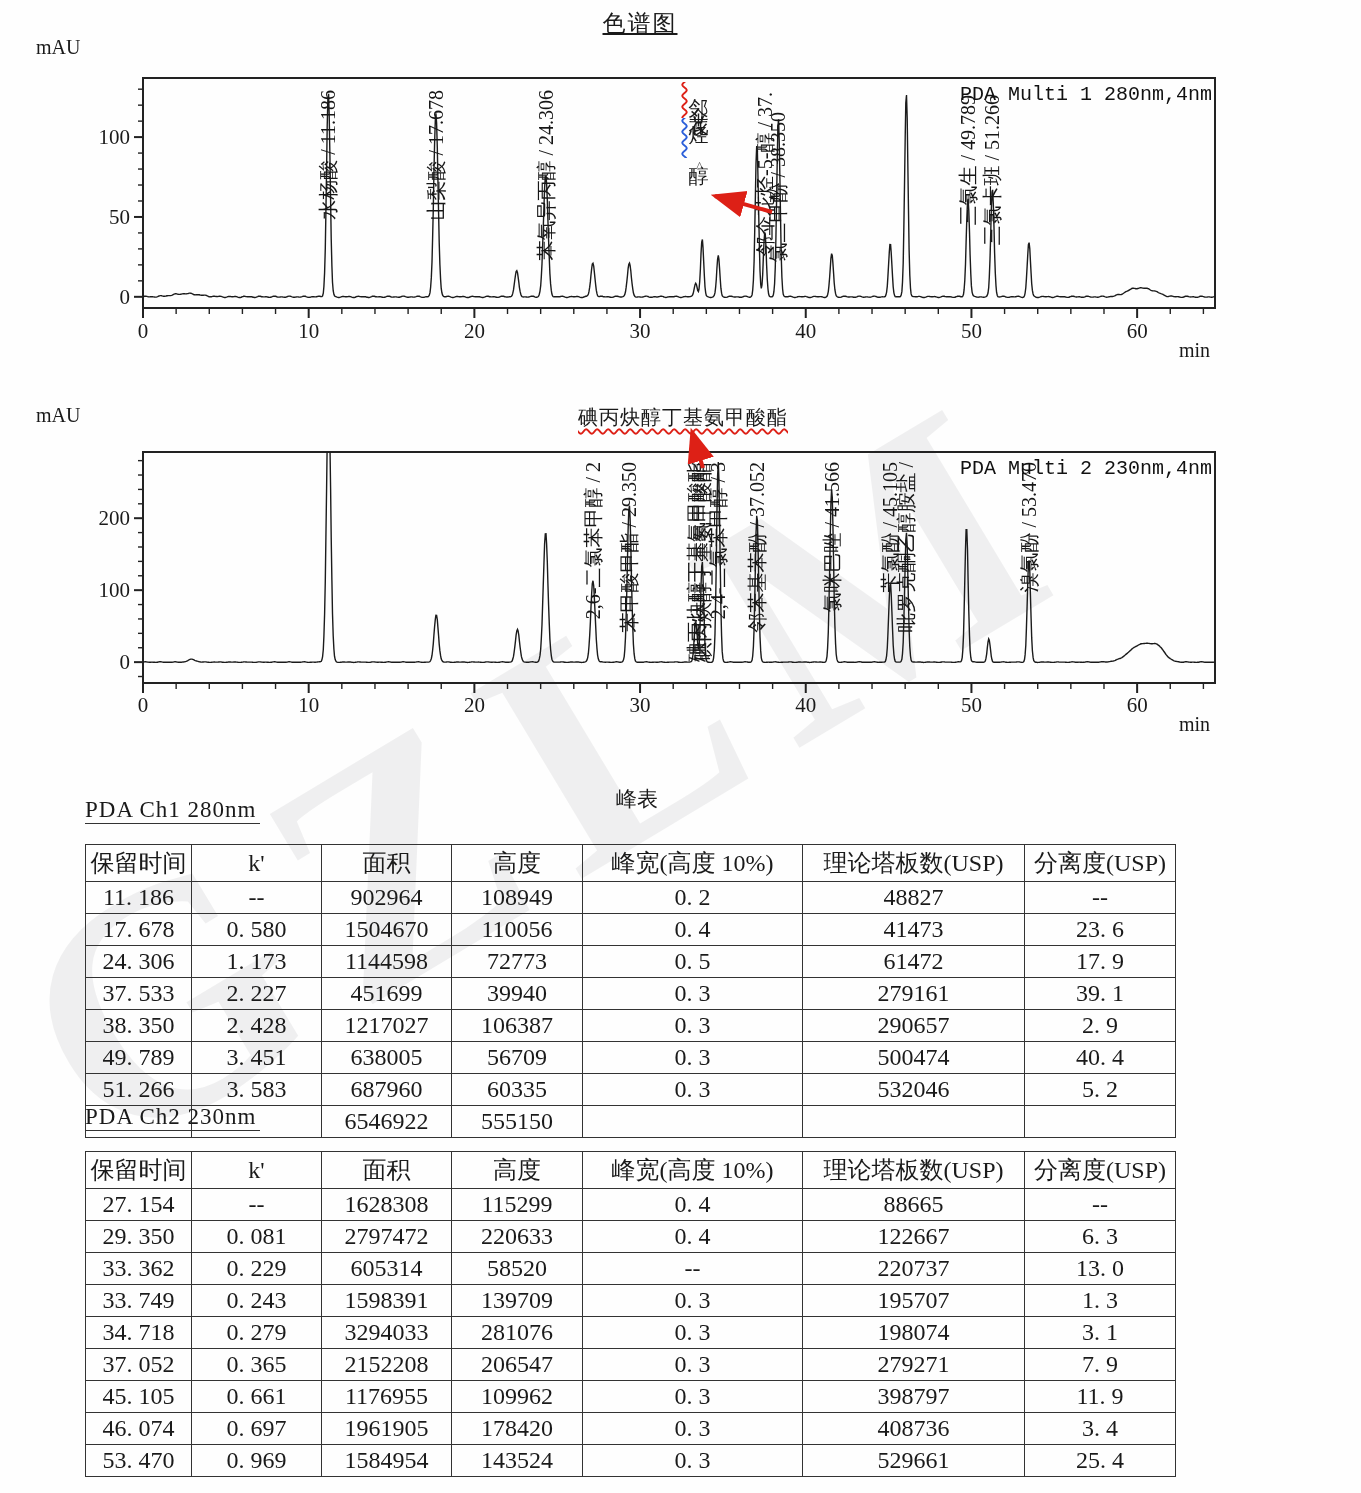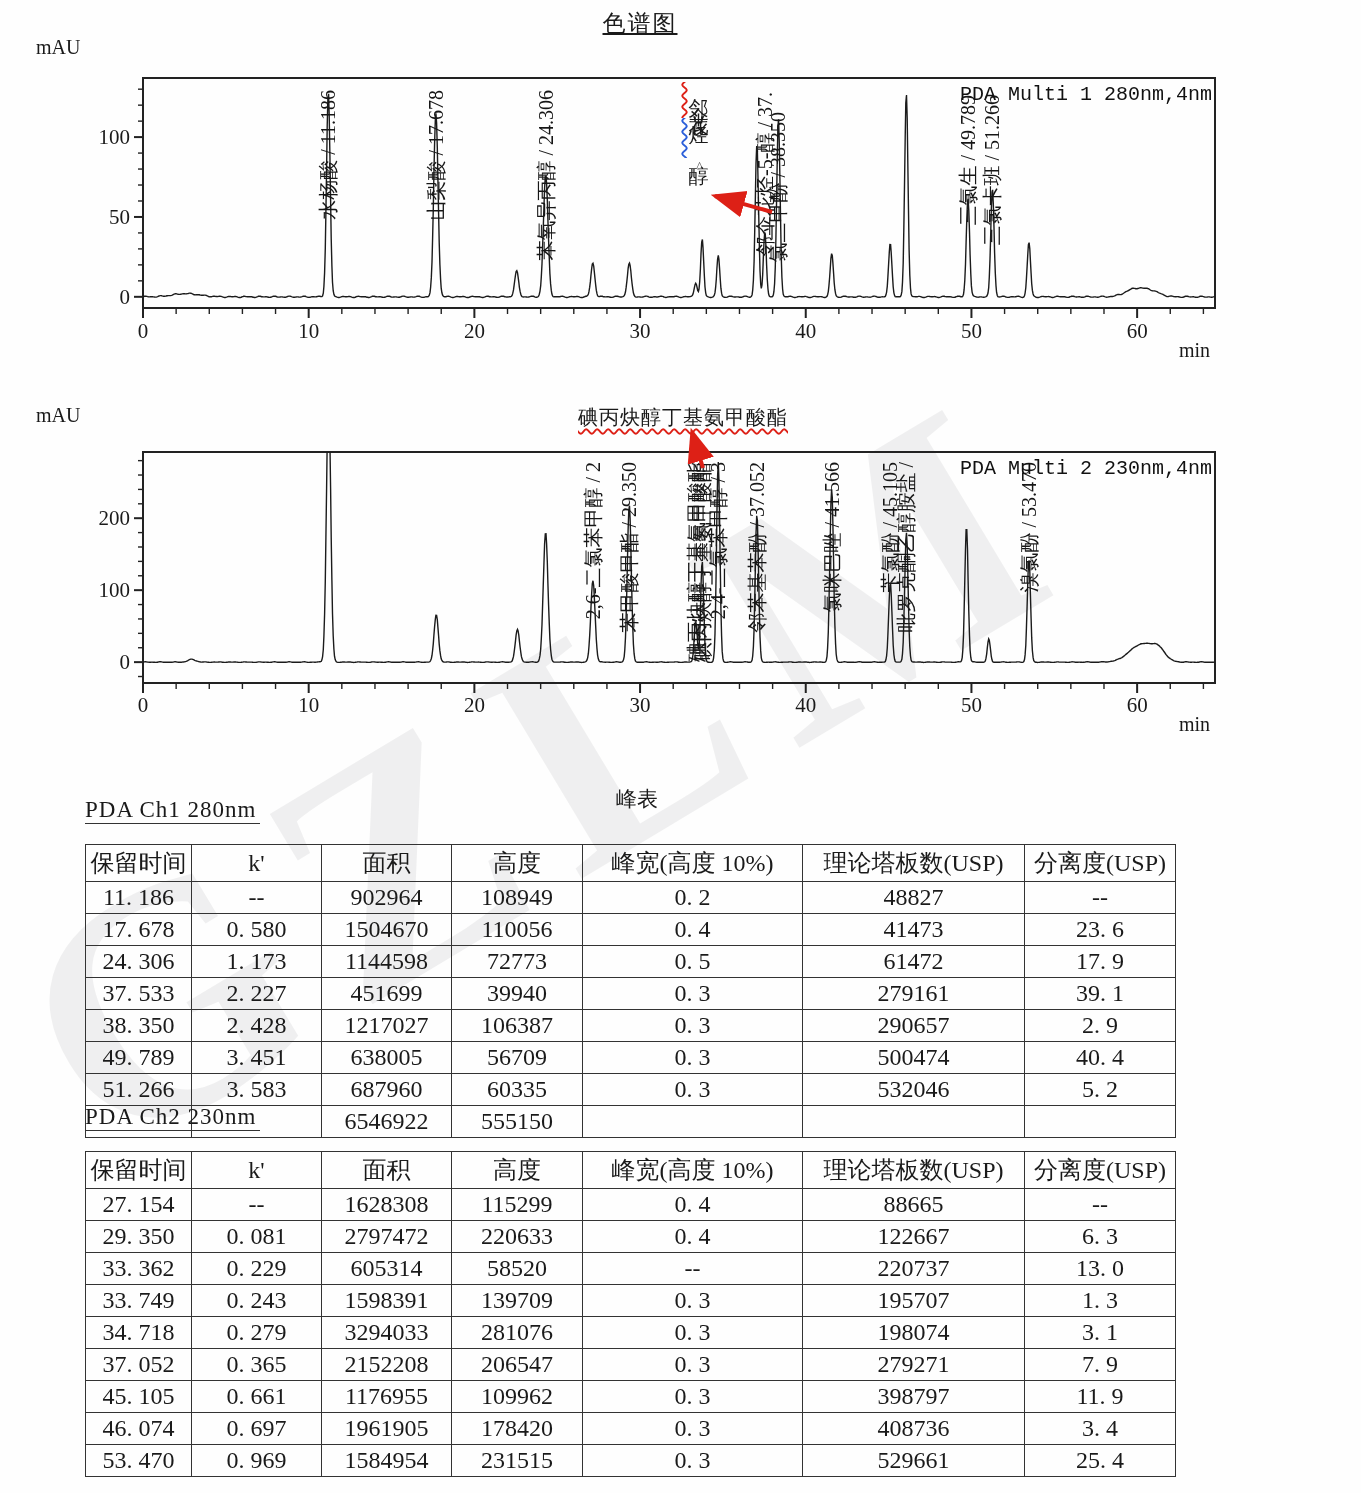--- a/index.html
+++ b/index.html
@@ -402,21 +402,21 @@
             <td>1961905</td>
             <td>178420</td>
             <td>0. 3</td>
             <td>408736</td>
             <td>3. 4</td>
           </tr>
           <tr>
             <td>53. 470</td>
             <td>0. 969</td>
             <td>1584954</td>
-            <td>231515</td>
+            <td>143524</td>
             <td>0. 3</td>
             <td>529661</td>
             <td>25. 4</td>
           </tr>
         </tbody>
     </table>
   </div>
 
 </div>
 

